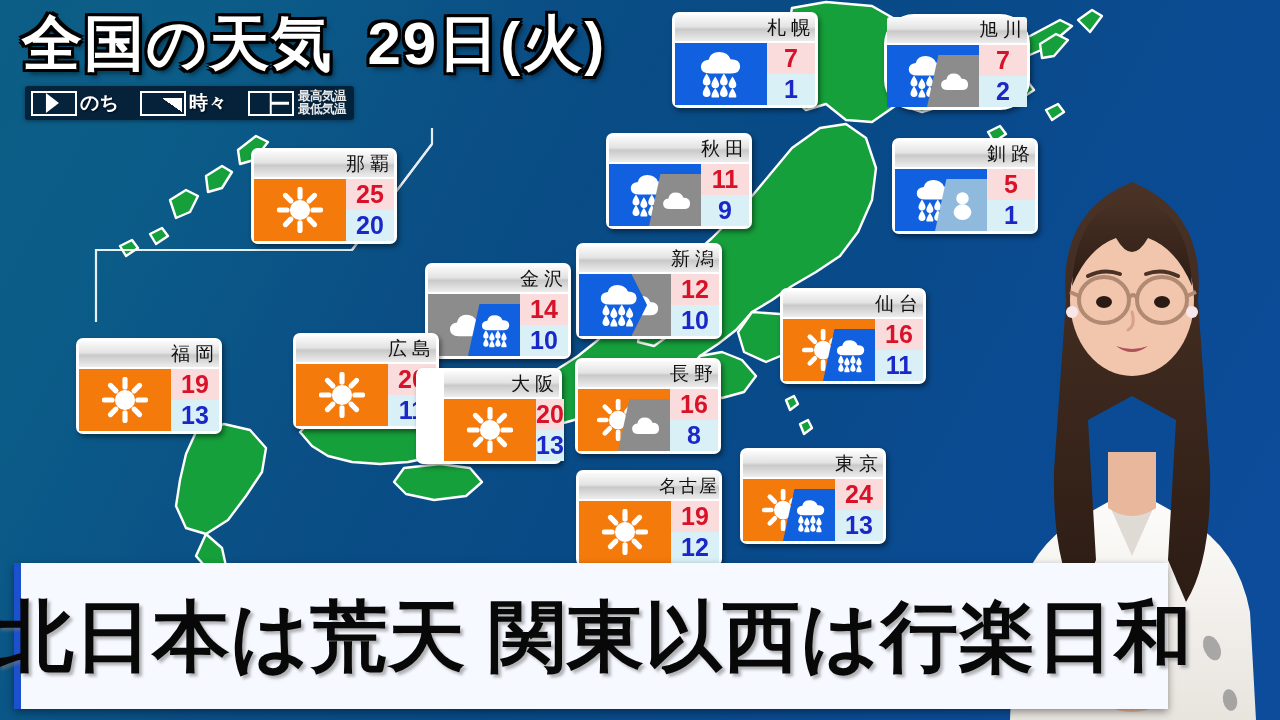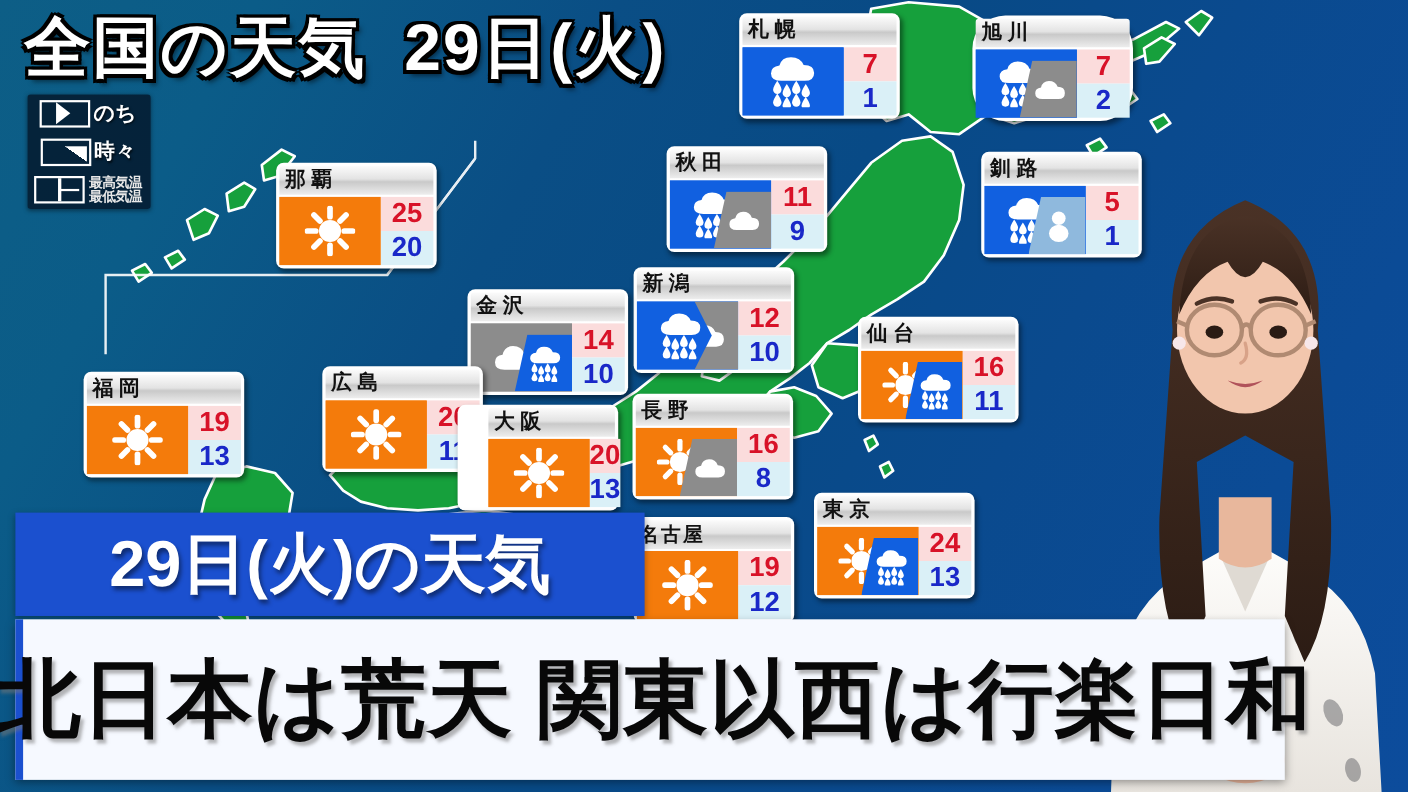--- a/index.html
+++ b/index.html
@@ -22,23 +22,22 @@
                 -3px -3px 0 #000,3px -3px 0 #000,-3px 3px 0 #000,3px 3px 0 #000,
                  4px 5px 5px rgba(0,0,0,.5);
     white-space:nowrap;
   }
   .title .date{margin-left:34px;}
 
   
   .legend{
     position:absolute;left:25px;top:86px;z-index:30;
     background:rgba(4,22,42,.82);border-radius:3px;
-    padding:4px 8px 4px 6px;display:flex;align-items:center;gap:9px;
+    padding:4px 8px 4px 6px;display:flex;gap:21px;
     box-shadow:0 1px 4px rgba(0,0,0,.4);
-    flex-direction:column;
   }
   .legend-item{display:flex;align-items:center;gap:3px;}
   .lg-box{width:46px;height:25px;border:2.5px solid #fff;box-sizing:border-box;position:relative;display:block;}
   .lg-box.nochi::after{
     content:"";position:absolute;left:50%;top:50%;transform:translate(-62%,-50%);
     width:0;height:0;border-left:13px solid #fff;border-top:10px solid transparent;border-bottom:10px solid transparent;
   }
   .lg-box.tokidoki::after{
     content:"";position:absolute;right:2px;bottom:2px;width:20px;height:14px;
     background:linear-gradient(to bottom left,#fff 50%,transparent 50.5%);
@@ -55,23 +54,23 @@
   .lg-temp span{color:#e8e8e8;font-size:12.5px;font-weight:bold;letter-spacing:-.5px;}
 
   
   .card{
     position:absolute;z-index:20;width:146px;
     background:#fff;border-radius:7px;padding:3px;
     box-shadow:2px 3px 5px rgba(0,0,0,.45);
     box-sizing:border-box;
   }
   .card .name{
-    height:26px;line-height:26px;text-align:left;
+    height:26px;line-height:26px;text-align:right;
     background:linear-gradient(to bottom,#fbfbfb 0%,#e3e3e3 45%,#c9c9c9 55%,#ededed 100%);
-    color:#111;font-size:19px;font-weight:bold;letter-spacing:5px;text-indent:5px;
+    color:#111;font-size:19px;font-weight:normal;letter-spacing:5px;text-indent:5px;
     border-radius:3px 3px 0 0;
   }
   .card .body{display:flex;height:62px;margin-top:2px;}
   .wx{position:relative;width:92px;height:62px;overflow:hidden;flex:none;}
   .temps{flex:1;display:flex;flex-direction:column;}
   .tmax,.tmin{flex:1;display:flex;align-items:center;justify-content:center;
               font-size:25px;font-weight:bold;line-height:1;}
   .tmax{background:#fbdcdc;color:#d81228;}
   .tmin{background:#daf0f7;color:#1a28c8;}
 
@@ -711,20 +710,17 @@
 
     <path d="M152 312 q4 14 -4 18" stroke="#d8a288" stroke-width="3" fill="none" stroke-linecap="round"></path>
     <path d="M136 346 q16 12 32 0 q-16 6 -32 0 Z" fill="#b0525a"></path>
 
     <circle cx="92" cy="312" r="6" fill="#f7e7ea"></circle>
     <circle cx="212" cy="312" r="6" fill="#f7e7ea"></circle>
 
     <ellipse cx="152" cy="690" rx="36" ry="22" fill="#eeb99f"></ellipse>
   </svg>
 
-  <div class="banner-blue">
-    <span>29日(火)の天気</span>
-  </div>
   <div class="banner-white">
     <span>北日本は荒天 関東以西は行楽日和</span>
   </div>
 
 </div>
 
 </body></html>

